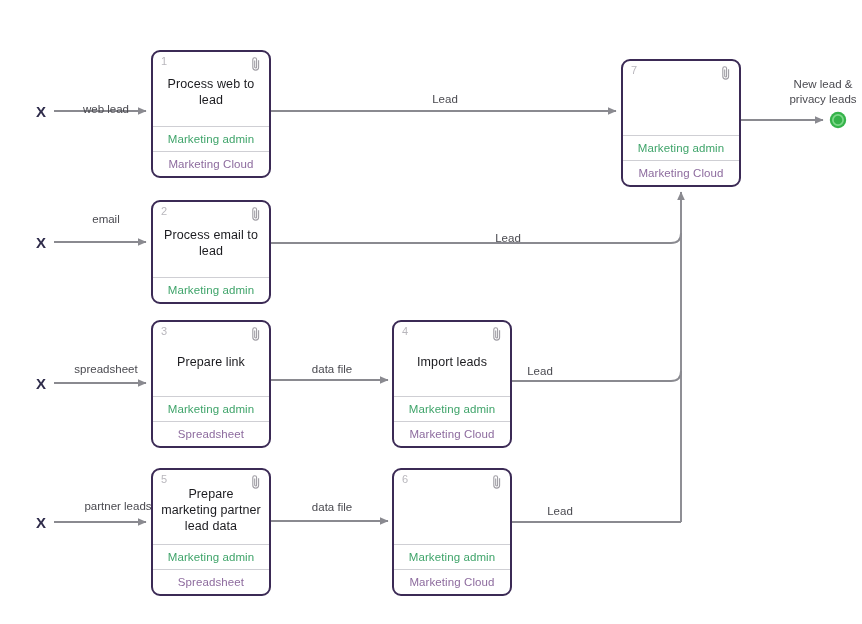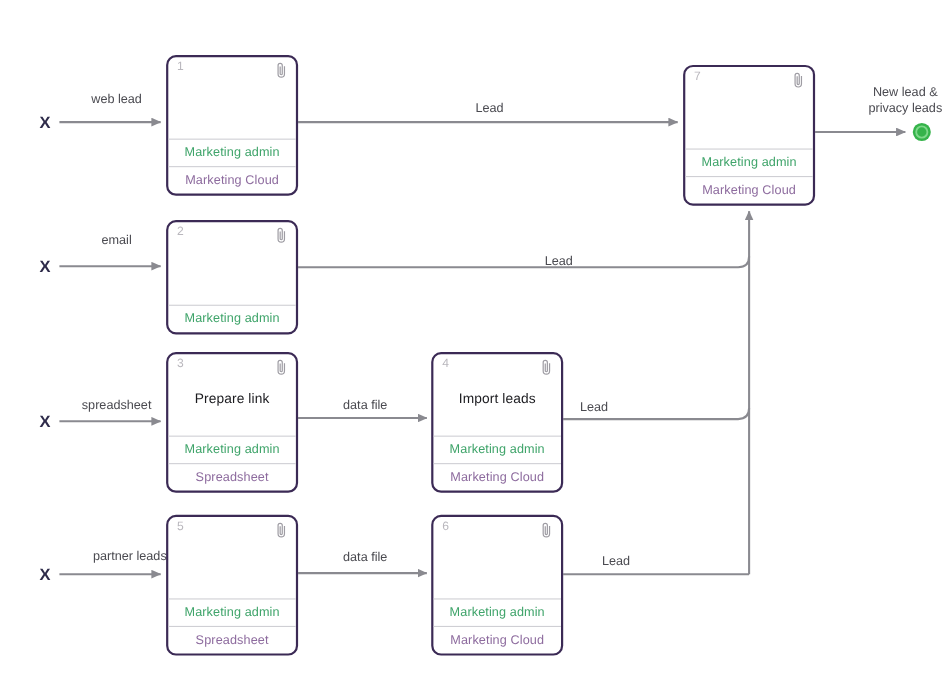--- a/index.html
+++ b/index.html
@@ -124,21 +124,21 @@
 
       <path d="M741,120 L823,120" marker-end="url(#arrow)"></path>
     </g>
   </svg>
 
   <div class="start-x" style="left:36px;top:104px;">X</div>
   <div class="start-x" style="left:36px;top:235px;">X</div>
   <div class="start-x" style="left:36px;top:376px;">X</div>
   <div class="start-x" style="left:36px;top:515px;">X</div>
 
-  <div class="edge-label" style="left:66px;top:84px;width:80px;">web lead</div>
+  <div class="edge-label" style="left:66px;top:102px;width:80px;">web lead</div>
   <div class="edge-label" style="left:66px;top:212px;width:80px;">email</div>
   <div class="edge-label" style="left:58px;top:362px;width:96px;">spreadsheet</div>
   <div class="edge-label" style="left:68px;top:499px;width:100px;">partner leads</div>
 
   <div class="edge-label" style="left:405px;top:92px;width:80px;">Lead</div>
   <div class="edge-label" style="left:468px;top:231px;width:80px;">Lead</div>
   <div class="edge-label" style="left:500px;top:364px;width:80px;">Lead</div>
   <div class="edge-label" style="left:520px;top:504px;width:80px;">Lead</div>
 
   <div class="edge-label" style="left:292px;top:362px;width:80px;">data file</div>
@@ -150,33 +150,35 @@
   </div>
 
   <div class="node" style="left:151px;top:50px;width:120px;height:128px;">
     <div class="node-head">
       <div class="node-num">1</div>
       <div class="clip-icon">
         <svg viewBox="0 0 12 16" width="12" height="16" fill="none" stroke="currentColor" stroke-width="1.1">
           <path d="M8.6 4.2 v7.0 a2.9 2.9 0 0 1 -5.8 0 V3.6 a1.9 1.9 0 0 1 3.8 0 v7.4 a0.95 0.95 0 0 1 -1.9 0 V4.4"></path>
         </svg>
       </div>
+      <div class="node-title">Process web to lead</div>
     </div>
     <div class="node-foot foot-role">Marketing admin</div>
     <div class="node-foot foot-sys">Marketing Cloud</div>
   </div>
 
   <div class="node" style="left:151px;top:200px;width:120px;height:104px;">
     <div class="node-head">
       <div class="node-num">2</div>
       <div class="clip-icon">
         <svg viewBox="0 0 12 16" width="12" height="16" fill="none" stroke="currentColor" stroke-width="1.1">
           <path d="M8.6 4.2 v7.0 a2.9 2.9 0 0 1 -5.8 0 V3.6 a1.9 1.9 0 0 1 3.8 0 v7.4 a0.95 0.95 0 0 1 -1.9 0 V4.4"></path>
         </svg>
       </div>
+      <div class="node-title">Process email to lead</div>
     </div>
     <div class="node-foot foot-role">Marketing admin</div>
   </div>
 
   <div class="node" style="left:151px;top:320px;width:120px;height:128px;">
     <div class="node-head">
       <div class="node-num">3</div>
       <div class="clip-icon">
         <svg viewBox="0 0 12 16" width="12" height="16" fill="none" stroke="currentColor" stroke-width="1.1">
           <path d="M8.6 4.2 v7.0 a2.9 2.9 0 0 1 -5.8 0 V3.6 a1.9 1.9 0 0 1 3.8 0 v7.4 a0.95 0.95 0 0 1 -1.9 0 V4.4"></path>
@@ -203,20 +205,21 @@
   </div>
 
   <div class="node" style="left:151px;top:468px;width:120px;height:128px;">
     <div class="node-head">
       <div class="node-num">5</div>
       <div class="clip-icon">
         <svg viewBox="0 0 12 16" width="12" height="16" fill="none" stroke="currentColor" stroke-width="1.1">
           <path d="M8.6 4.2 v7.0 a2.9 2.9 0 0 1 -5.8 0 V3.6 a1.9 1.9 0 0 1 3.8 0 v7.4 a0.95 0.95 0 0 1 -1.9 0 V4.4"></path>
         </svg>
       </div>
+      <div class="node-title">Prepare marketing partner lead data</div>
     </div>
     <div class="node-foot foot-role">Marketing admin</div>
     <div class="node-foot foot-sys">Spreadsheet</div>
   </div>
 
   <div class="node" style="left:392px;top:468px;width:120px;height:128px;">
     <div class="node-head">
       <div class="node-num">6</div>
       <div class="clip-icon">
         <svg viewBox="0 0 12 16" width="12" height="16" fill="none" stroke="currentColor" stroke-width="1.1">

